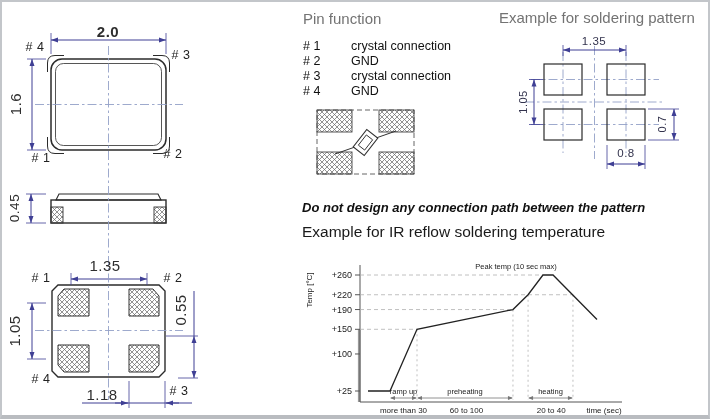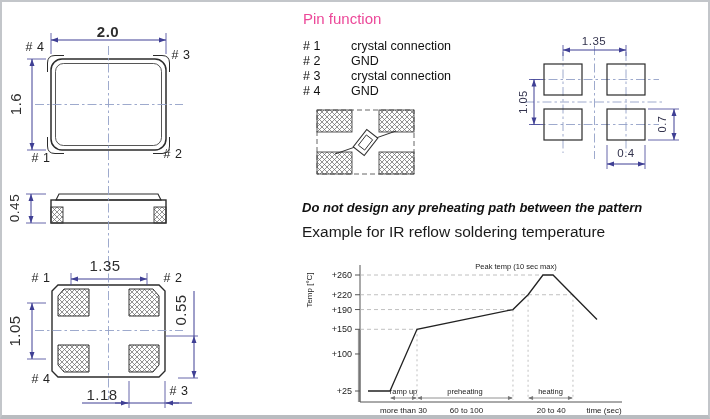--- a/index.html
+++ b/index.html
@@ -10,21 +10,21 @@
     font-family:"Liberation Sans", sans-serif;color:#2e2e2e;
   }
   .lw{position:absolute;left:0;top:0;}
   .t{position:absolute;white-space:nowrap;}
   .ctr{position:absolute;white-space:nowrap;transform:translate(-50%,-50%);}
   .rot{position:absolute;white-space:nowrap;transform:translate(-50%,-50%) rotate(-90deg);}
   .dimtxt{font-size:15px;color:#2e2e2e;letter-spacing:0.5px;}
   .pintxt{font-size:12.5px;color:#222;letter-spacing:0.5px;}
   .spdim{font-size:11.5px;color:#33334d;letter-spacing:0.5px;}
   .spdim.sm{font-size:11px;}
-  .title{font-size:15px;color:#ec4899;}
+  .title{font-size:15px;color:#737373;}
   .rowtxt{font-size:12.5px;color:#111;}
   .note{font-size:13px;font-weight:bold;font-style:italic;color:#111;}
   .reflow{font-size:15.5px;color:#1a1a1a;}
   svg text{font-family:"Liberation Sans", sans-serif;}
   .ol{stroke:#2b2b2b;fill:none;}
   .ext{stroke:#3f3f94;stroke-width:0.8;}
   .dim{stroke:#3f3f94;stroke-width:1;}
   .cl{stroke:#93a0c7;stroke-width:0.9;fill:none;stroke-dasharray:9,3,2.5,3;}
 </style>
 </head>
@@ -211,20 +211,21 @@
   <span class="t title" style="left:301px;top:8px;">Pin function</span>
   <span class="t rowtxt" style="left:301px;top:37px;"># 1</span>
   <span class="t rowtxt" style="left:349px;top:37px;">crystal connection</span>
   <span class="t rowtxt" style="left:301px;top:52px;"># 2</span>
   <span class="t rowtxt" style="left:349px;top:52px;">GND</span>
   <span class="t rowtxt" style="left:301px;top:67px;"># 3</span>
   <span class="t rowtxt" style="left:349px;top:67px;">crystal connection</span>
   <span class="t rowtxt" style="left:301px;top:82px;"># 4</span>
   <span class="t rowtxt" style="left:349px;top:82px;">GND</span>
 
+  <span class="t title" style="left:497px;top:7px;">Example for soldering pattern</span>
   <span class="ctr spdim" style="left:592px;top:39px;">1.35</span>
   <span class="rot spdim sm" style="left:521px;top:100px;">1.05</span>
   <span class="rot spdim sm" style="left:660px;top:122px;">0.7</span>
-  <span class="ctr spdim" style="left:624px;top:151px;">0.4</span>
-
-  <span class="t note" style="left:300px;top:198px;">Do not design any preheating path between the pattern</span>
+  <span class="ctr spdim" style="left:624px;top:151px;">0.8</span>
+
+  <span class="t note" style="left:300px;top:198px;">Do not design any connection path between the pattern</span>
   <span class="t reflow" style="left:300px;top:221px;text-align:right;">Example for IR reflow soldering temperature</span>
 </div>
 
 </body></html>

